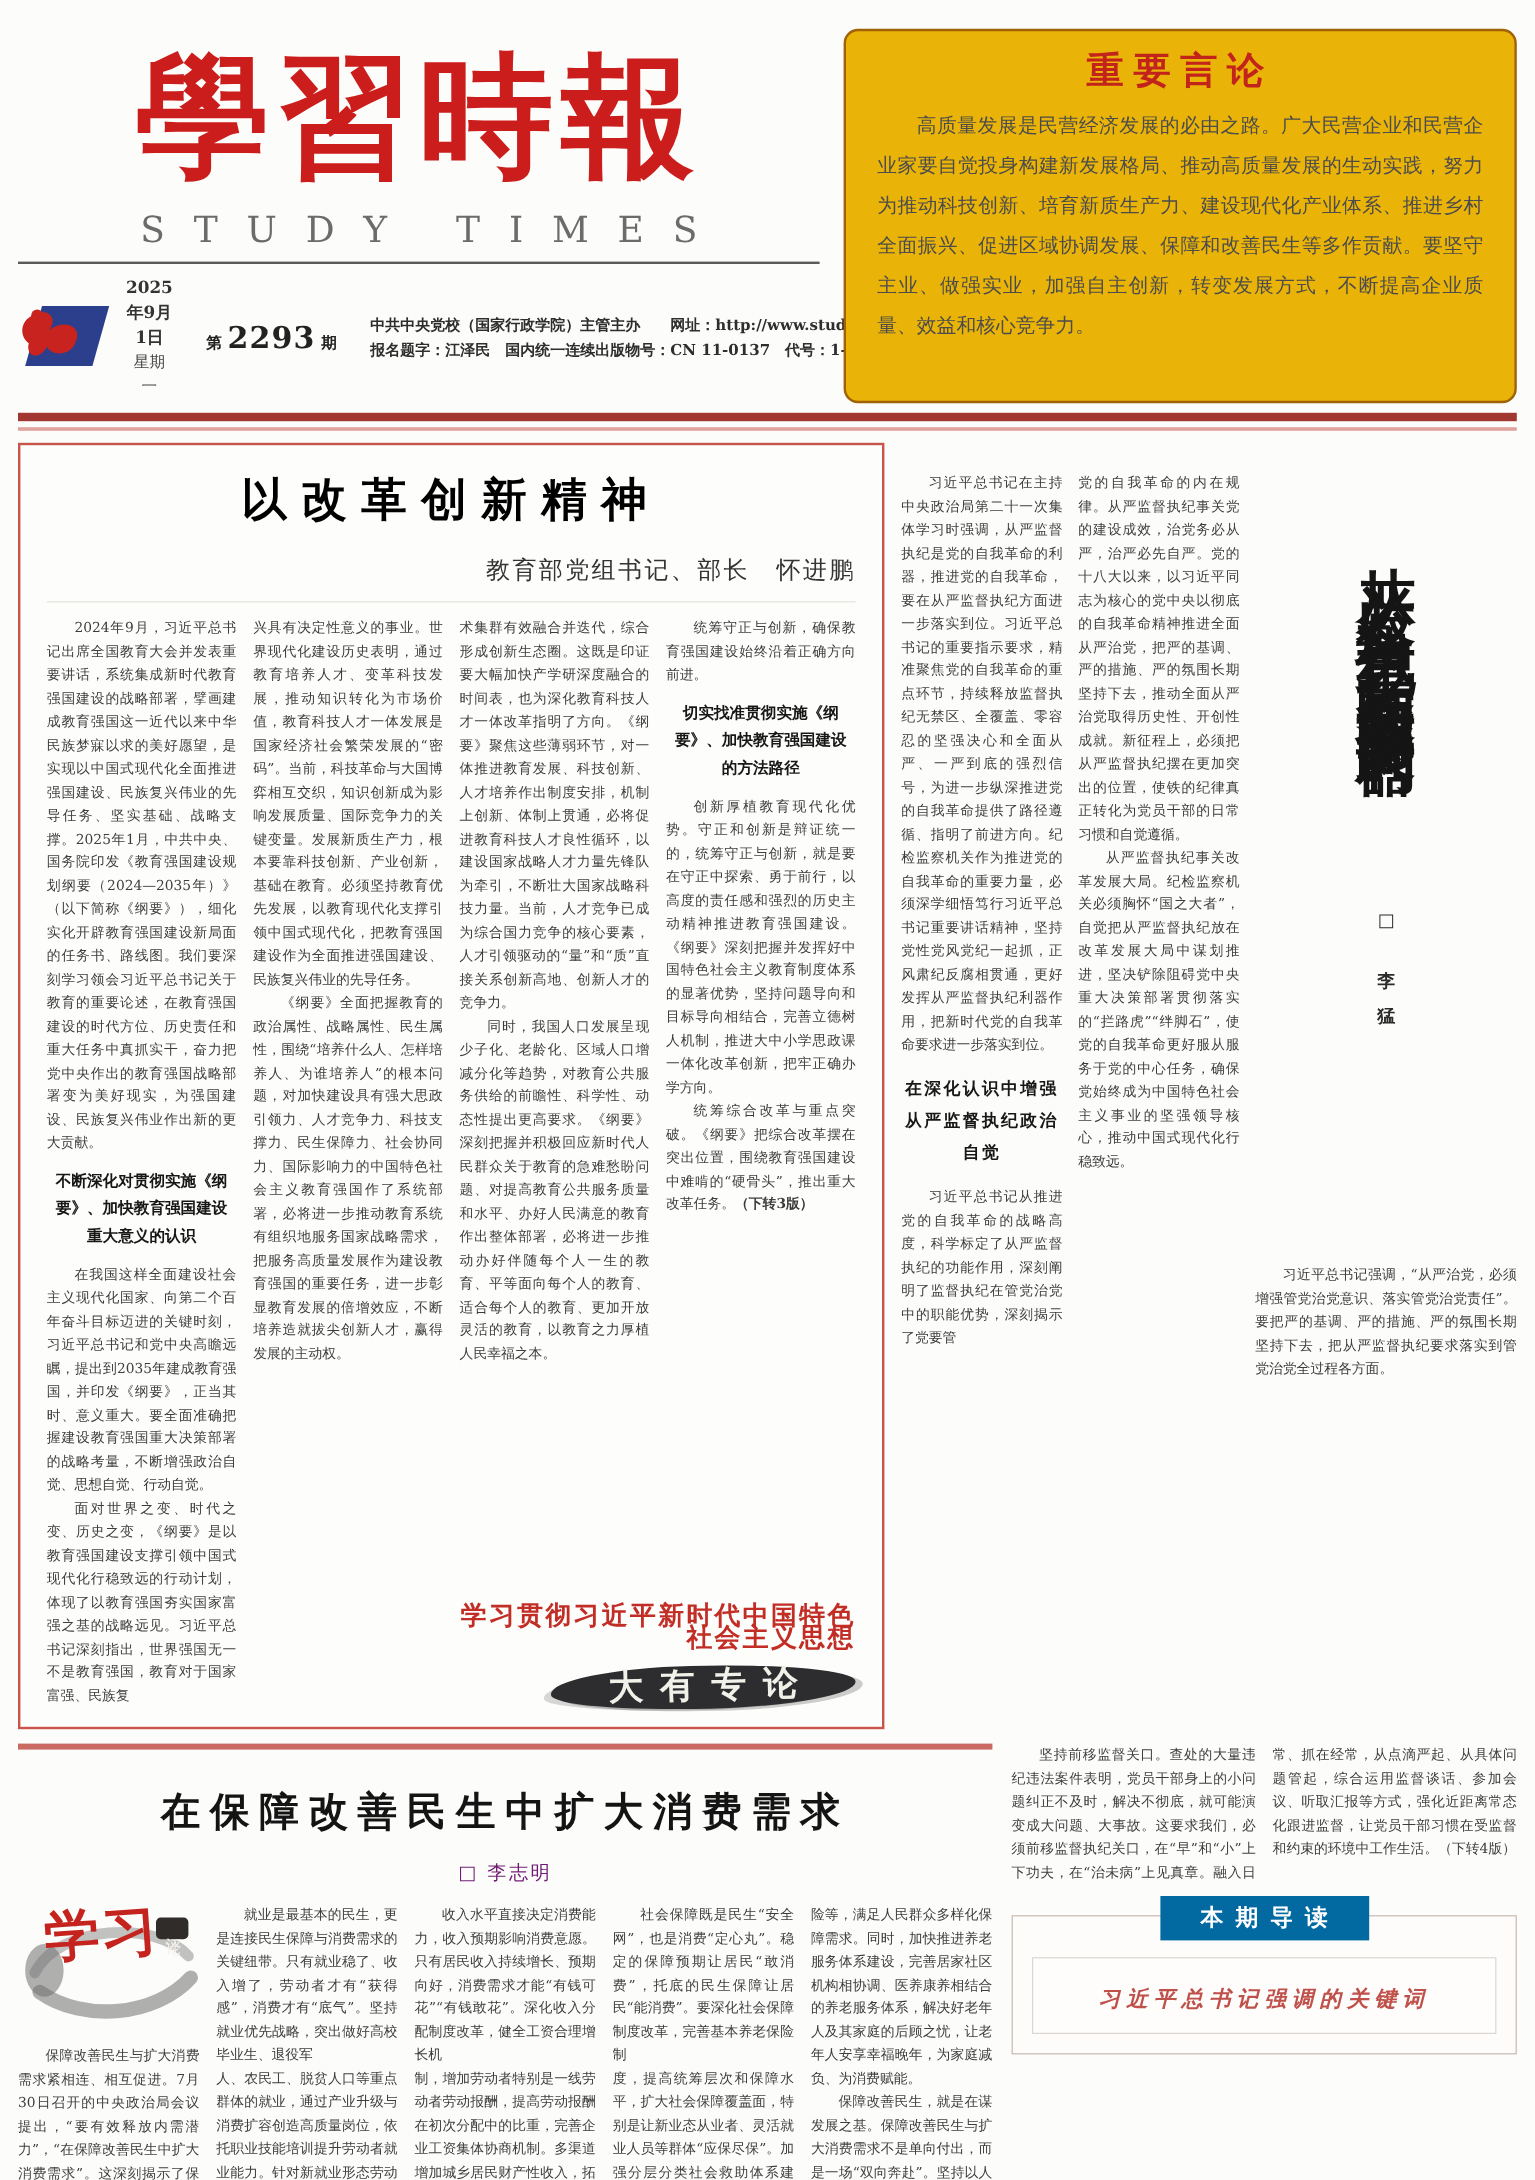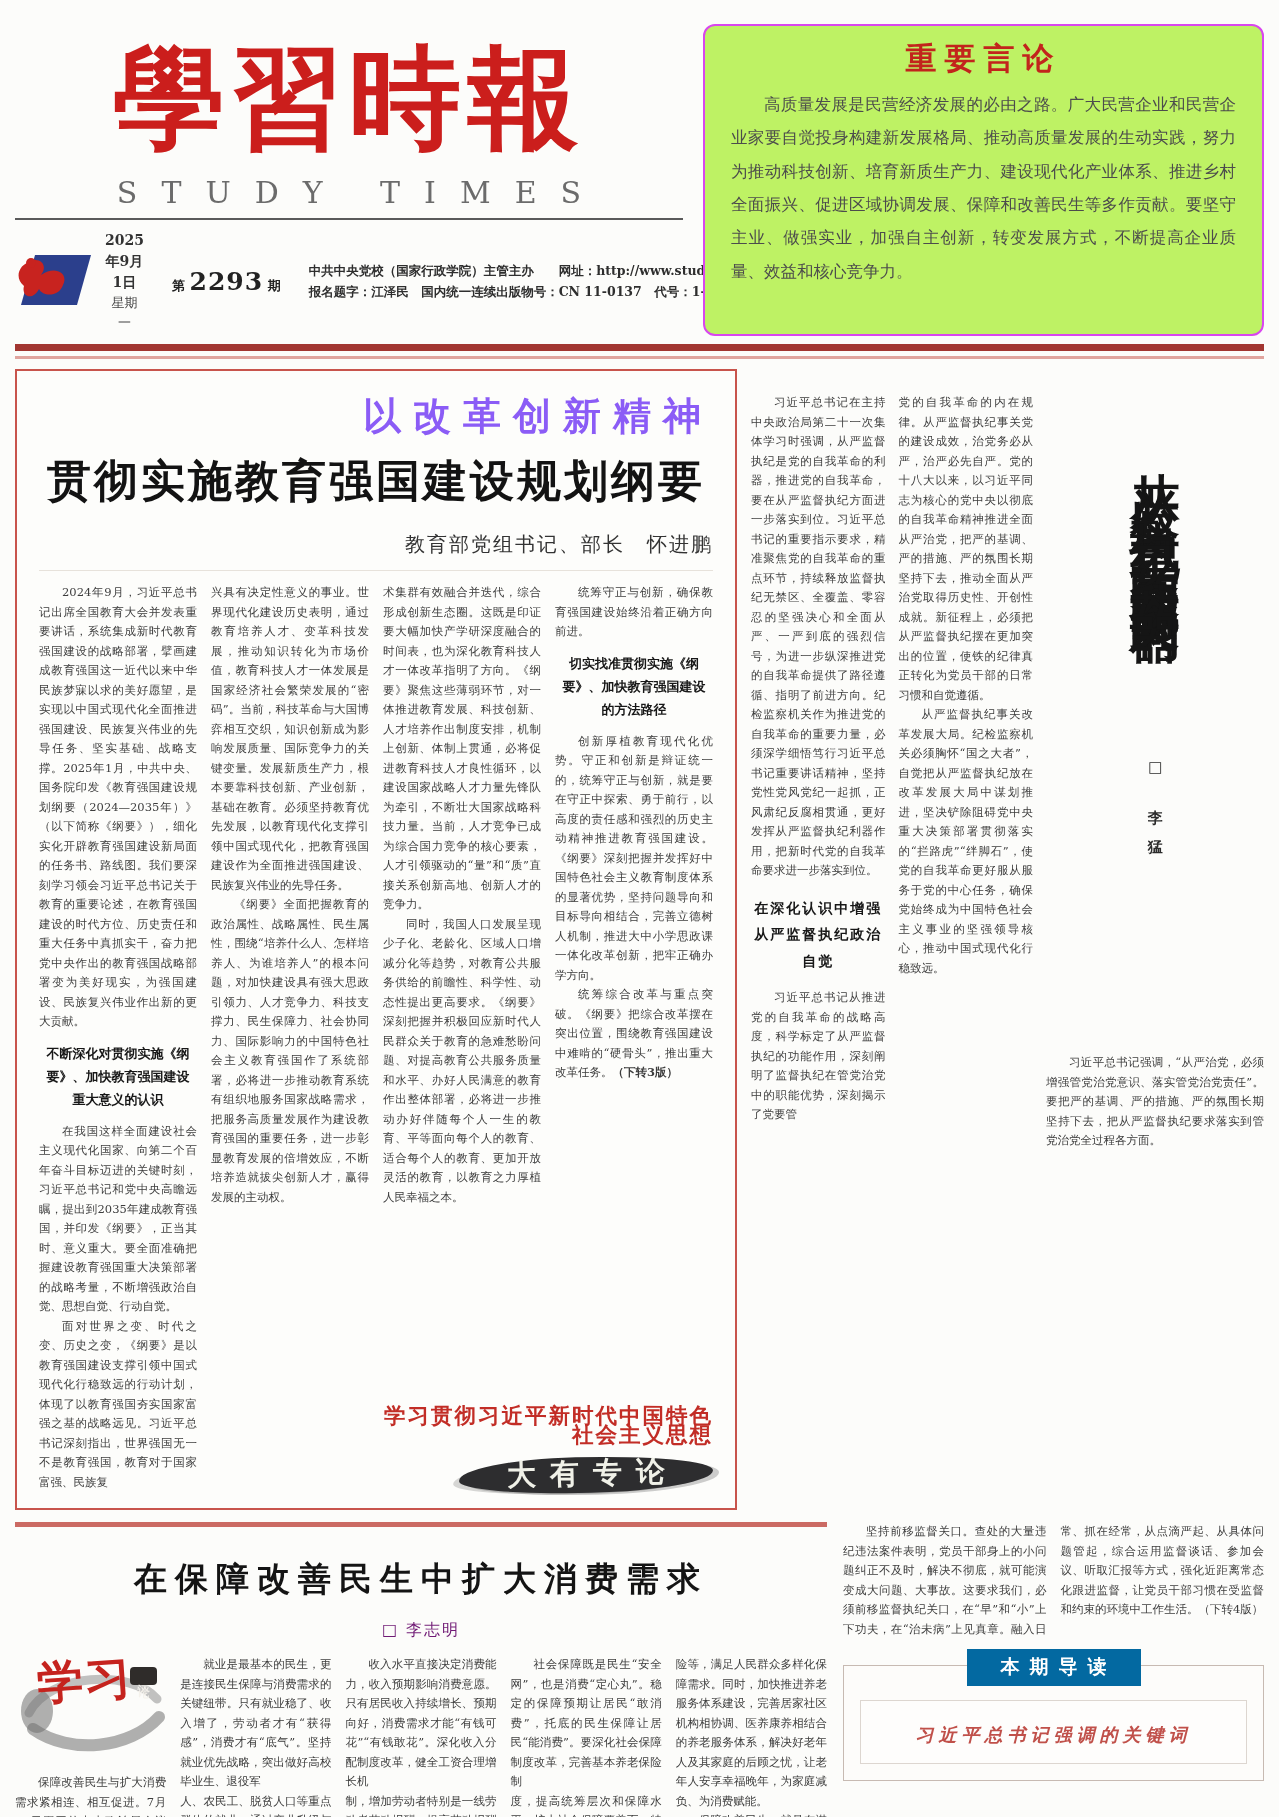--- a/index.html
+++ b/index.html
@@ -18,34 +18,34 @@
   .emblem { flex:0 0 auto; }
   .date-block { text-align:center; line-height:1.5; }
   .date-line { font-size:14px; font-weight:bold; color:#333; }
   .weekday { font-size:13px; color:#444; }
   .vdiv { width:1px; height:40px; background:#8a8a8a; }
   .issue-block { font-size:13px; color:#222; white-space:nowrap; font-weight:bold; }
   .issue-no { font-size:25px; font-weight:bold; letter-spacing:1px; }
   .pub-block { line-height:1.7; }
   .pub-line { font-size:12.5px; color:#2e2e2e; font-weight:bold; white-space:nowrap; }
 
-  .quote-box { flex:1; border:2px solid #d946ef; border-radius:12px; padding:12px 26px 8px; margin-top:14px; background:#bef264; }
+  .quote-box { flex:1; border:2px solid #a16207; border-radius:12px; padding:12px 26px 8px; margin-top:14px; background:#eab308; }
   .quote-title { text-align:center; color:#c2241c; font-size:31px; font-weight:bold; letter-spacing:8px; margin-bottom:8px; }
   .quote-body { font-size:16.5px; line-height:2.02; color:#4c4c4c; text-align:justify; text-indent:2em; }
 
   .rule-dark { height:7px; background:#a23631; margin-top:8px; }
   .rule-pink { height:3px; background:#e0a49e; margin-top:5px; }
 
   
   .row1 { display:grid; grid-template-columns:722px 1fr; gap:14px; margin-top:10px; }
   .row2 { display:grid; grid-template-columns:812px 1fr; gap:16px; margin-top:12px; }
 
   
   .main-box { border:2px solid #c8544c; padding:20px 22px 16px; background:#fdfdfb; }
-  .mb-h1 { text-align:right; font-size:38px; font-weight:bold; letter-spacing:12px; color:#8b5cf6; }
+  .mb-h1 { text-align:center; font-size:38px; font-weight:bold; letter-spacing:12px; color:#000000; }
   .mb-h2 { text-align:center; font-size:44px; font-weight:bold; letter-spacing:3px; color:#131313; margin-top:10px; }
   .mb-byline { text-align:right; font-size:20px; color:#333; margin:20px 0 12px; padding-bottom:12px; border-bottom:1px solid #e7e2db; letter-spacing:2px; }
   .mb-body { display:grid; grid-template-columns:repeat(4,1fr); grid-template-areas:"c1 c2 c3 c4" "c1 c2 ft ft"; gap:4px 14px; font-size:11.5px; line-height:19.5px; color:#3d3d3d; text-align:justify; }
   .mb-c1{grid-area:c1;} .mb-c2{grid-area:c2;} .mb-c3{grid-area:c3;} .mb-c4{grid-area:c4;}
   .mb-body p { text-indent:2em; }
   .col-subhead { font-weight:bold; font-size:13px; line-height:1.8; text-align:center; color:#171717; margin:10px 6px; text-indent:0; }
   .turn-note { font-weight:bold; }
   .mb-footer { grid-area:ft; text-align:right; padding-top:14px; align-self:end; }
   .slogan { color:#c22d26; font-size:21.5px; font-weight:bold; letter-spacing:2px; }
   .ink-stamp { display:inline-block; margin-top:12px; background:#2d2d2f; color:#f0f1e8; font-size:29px; font-weight:bold; letter-spacing:14px; padding:7px 34px 9px; border-radius:46% 54% 48% 52% / 58% 46% 54% 42%; transform:rotate(-1.5deg); box-shadow:6px 2px 0 0 rgba(60,60,60,.25), -8px 3px 0 -2px rgba(60,60,60,.2); text-indent:14px; }
@@ -124,21 +124,20 @@
     </div>
   </div>
 
   <div class="rule-dark"></div>
   <div class="rule-pink"></div>
 
   <div class="row1">
 
     <div class="main-box">
       <div class="mb-h1">以改革创新精神</div>
-      <div class="mb-h2">贯彻实施教育强国建设规划纲要</div>
       <div class="mb-byline">教育部党组书记、部长　怀进鹏</div>
       <div class="mb-body">
         <div class="mb-c1">
           <p>2024年9月，习近平总书记出席全国教育大会并发表重要讲话，系统集成新时代教育强国建设的战略部署，擘画建成教育强国这一近代以来中华民族梦寐以求的美好愿望，是实现以中国式现代化全面推进强国建设、民族复兴伟业的先导任务、坚实基础、战略支撑。2025年1月，中共中央、国务院印发《教育强国建设规划纲要（2024—2035年）》（以下简称《纲要》），细化实化开辟教育强国建设新局面的任务书、路线图。我们要深刻学习领会习近平总书记关于教育的重要论述，在教育强国建设的时代方位、历史责任和重大任务中真抓实干，奋力把党中央作出的教育强国战略部署变为美好现实，为强国建设、民族复兴伟业作出新的更大贡献。</p>
           <div class="col-subhead">不断深化对贯彻实施《纲要》、加快教育强国建设重大意义的认识</div>
           <p>在我国这样全面建设社会主义现代化国家、向第二个百年奋斗目标迈进的关键时刻，习近平总书记和党中央高瞻远瞩，提出到2035年建成教育强国，并印发《纲要》，正当其时、意义重大。要全面准确把握建设教育强国重大决策部署的战略考量，不断增强政治自觉、思想自觉、行动自觉。</p>
           <p>面对世界之变、时代之变、历史之变，《纲要》是以教育强国建设支撑引领中国式现代化行稳致远的行动计划，体现了以教育强国夯实国家富强之基的战略远见。习近平总书记深刻指出，世界强国无一不是教育强国，教育对于国家富强、民族复</p>
         </div>
         <div class="mb-c2">
           <p style="text-indent:0">兴具有决定性意义的事业。世界现代化建设历史表明，通过教育培养人才、变革科技发展，推动知识转化为市场价值，教育科技人才一体发展是国家经济社会繁荣发展的“密码”。当前，科技革命与大国博弈相互交织，知识创新成为影响发展质量、国际竞争力的关键变量。发展新质生产力，根本要靠科技创新、产业创新，基础在教育。必须坚持教育优先发展，以教育现代化支撑引领中国式现代化，把教育强国建设作为全面推进强国建设、民族复兴伟业的先导任务。</p>

